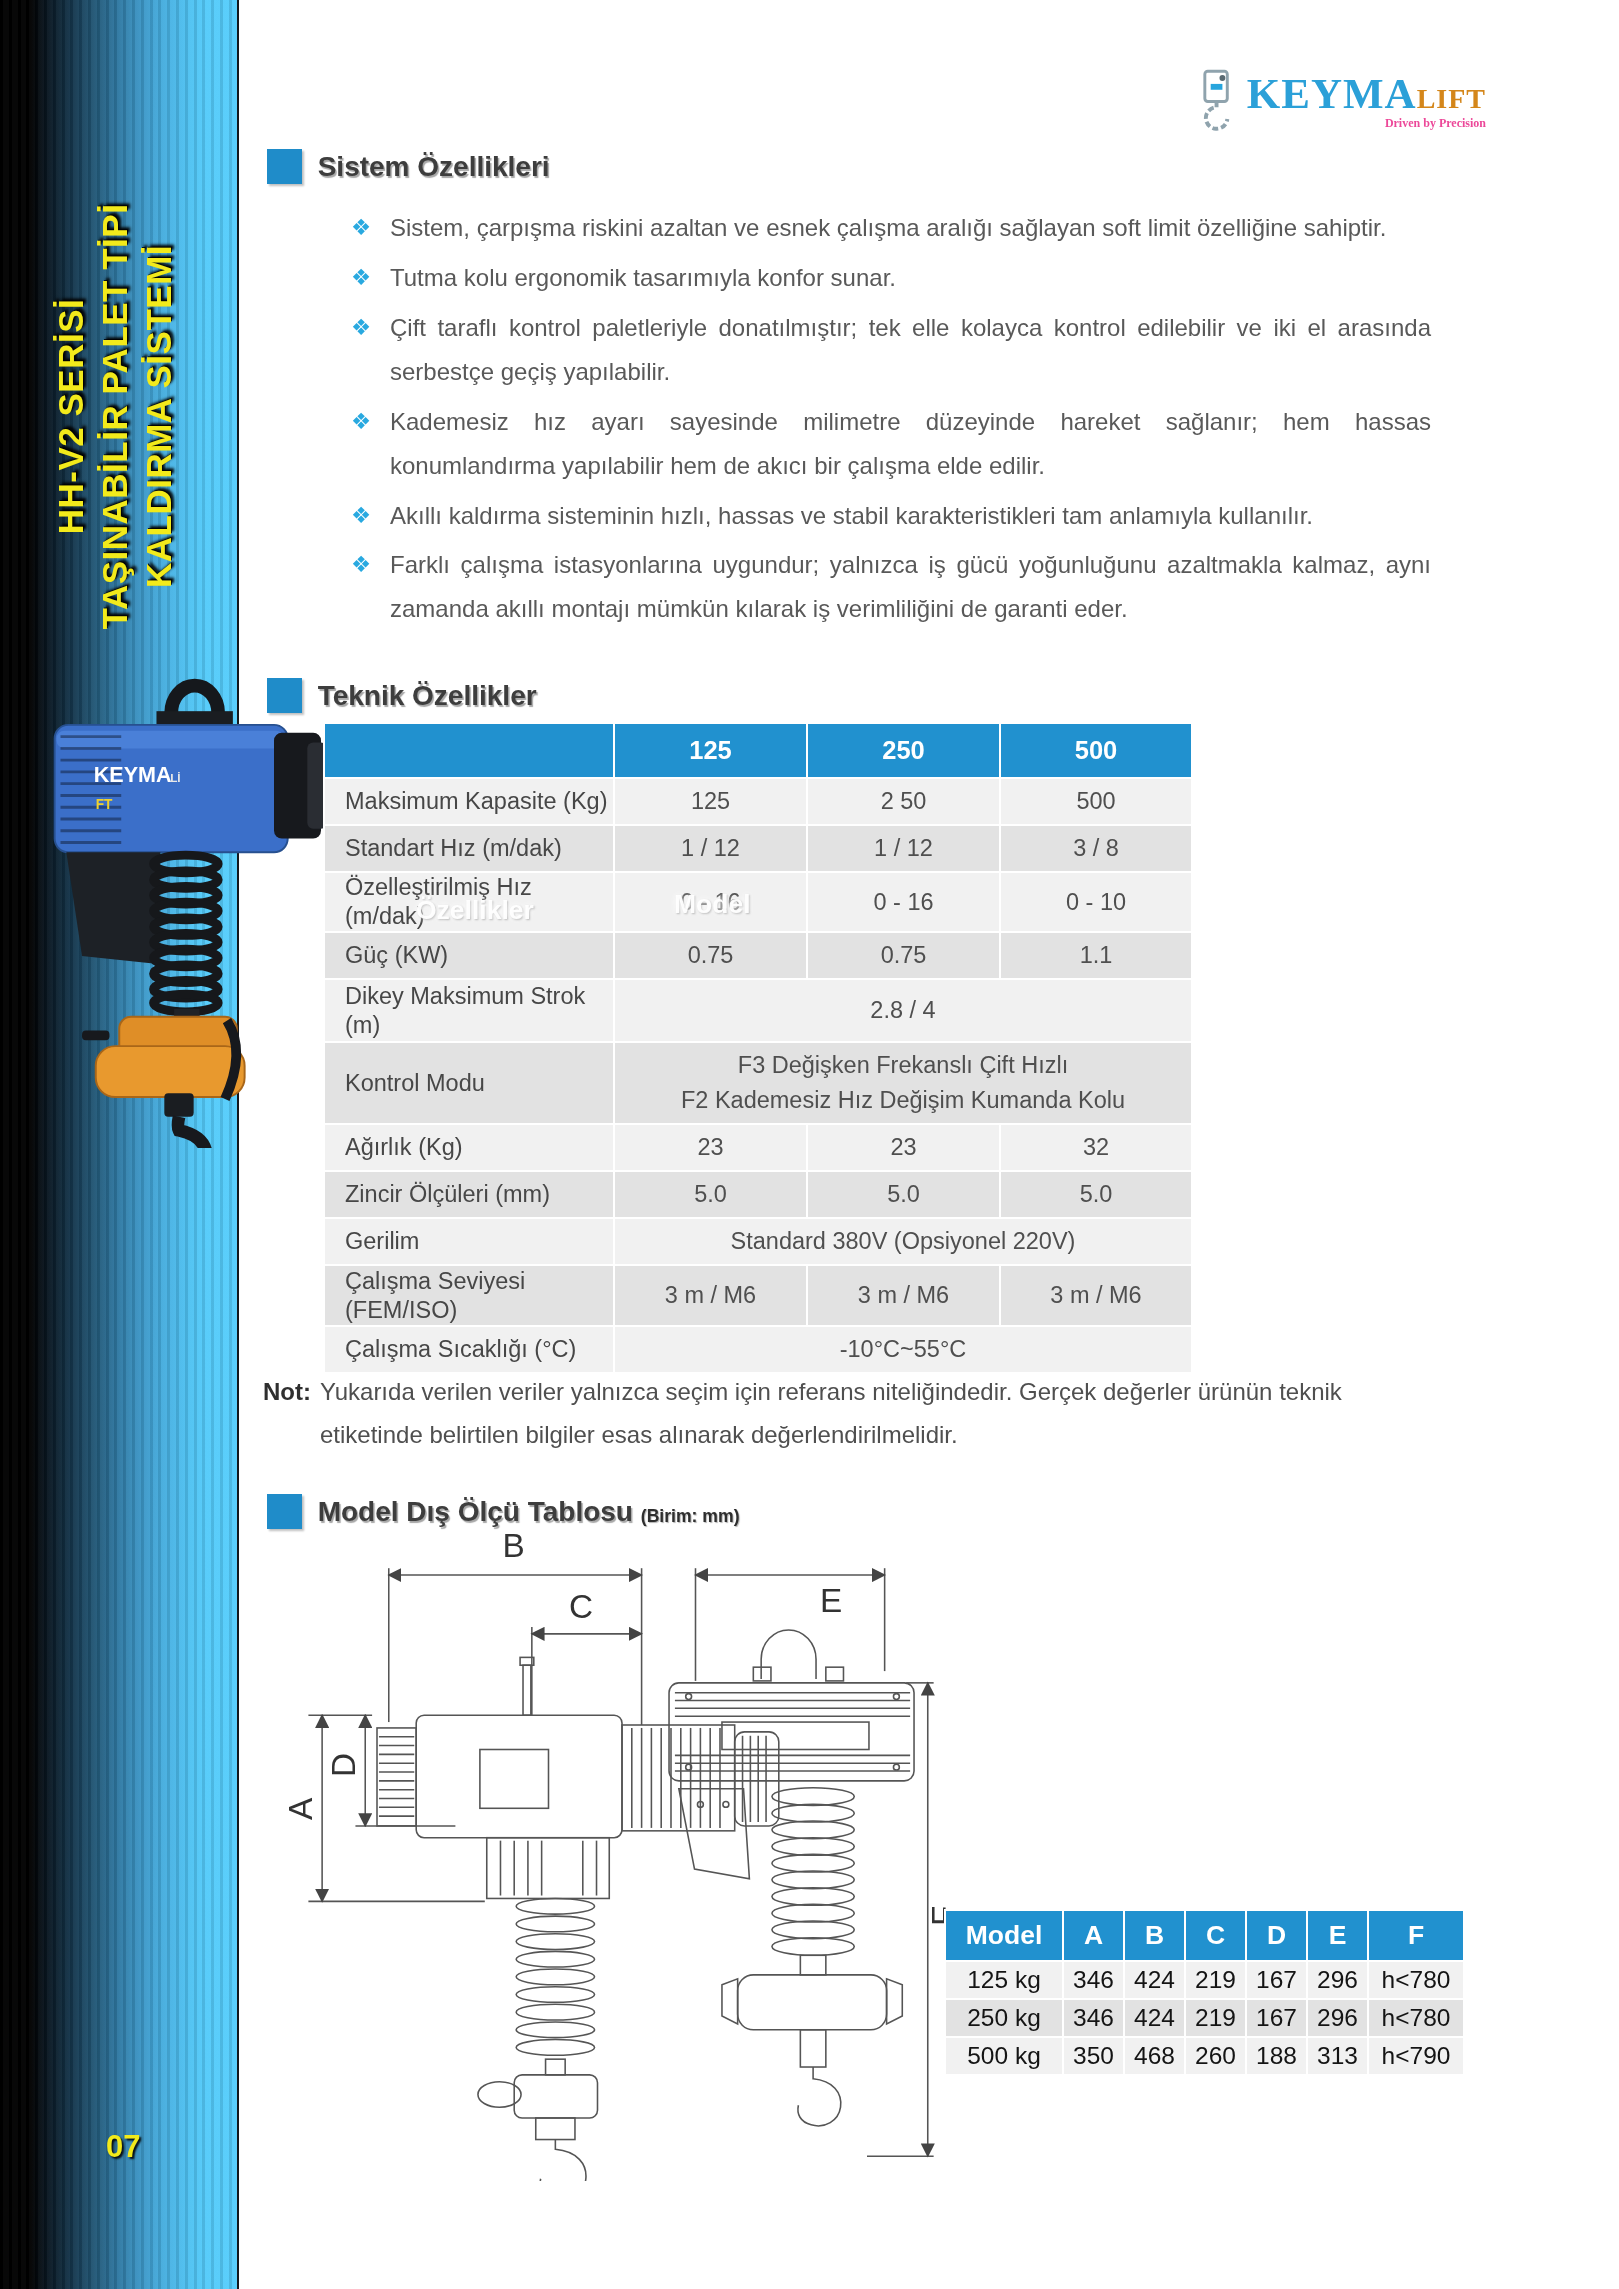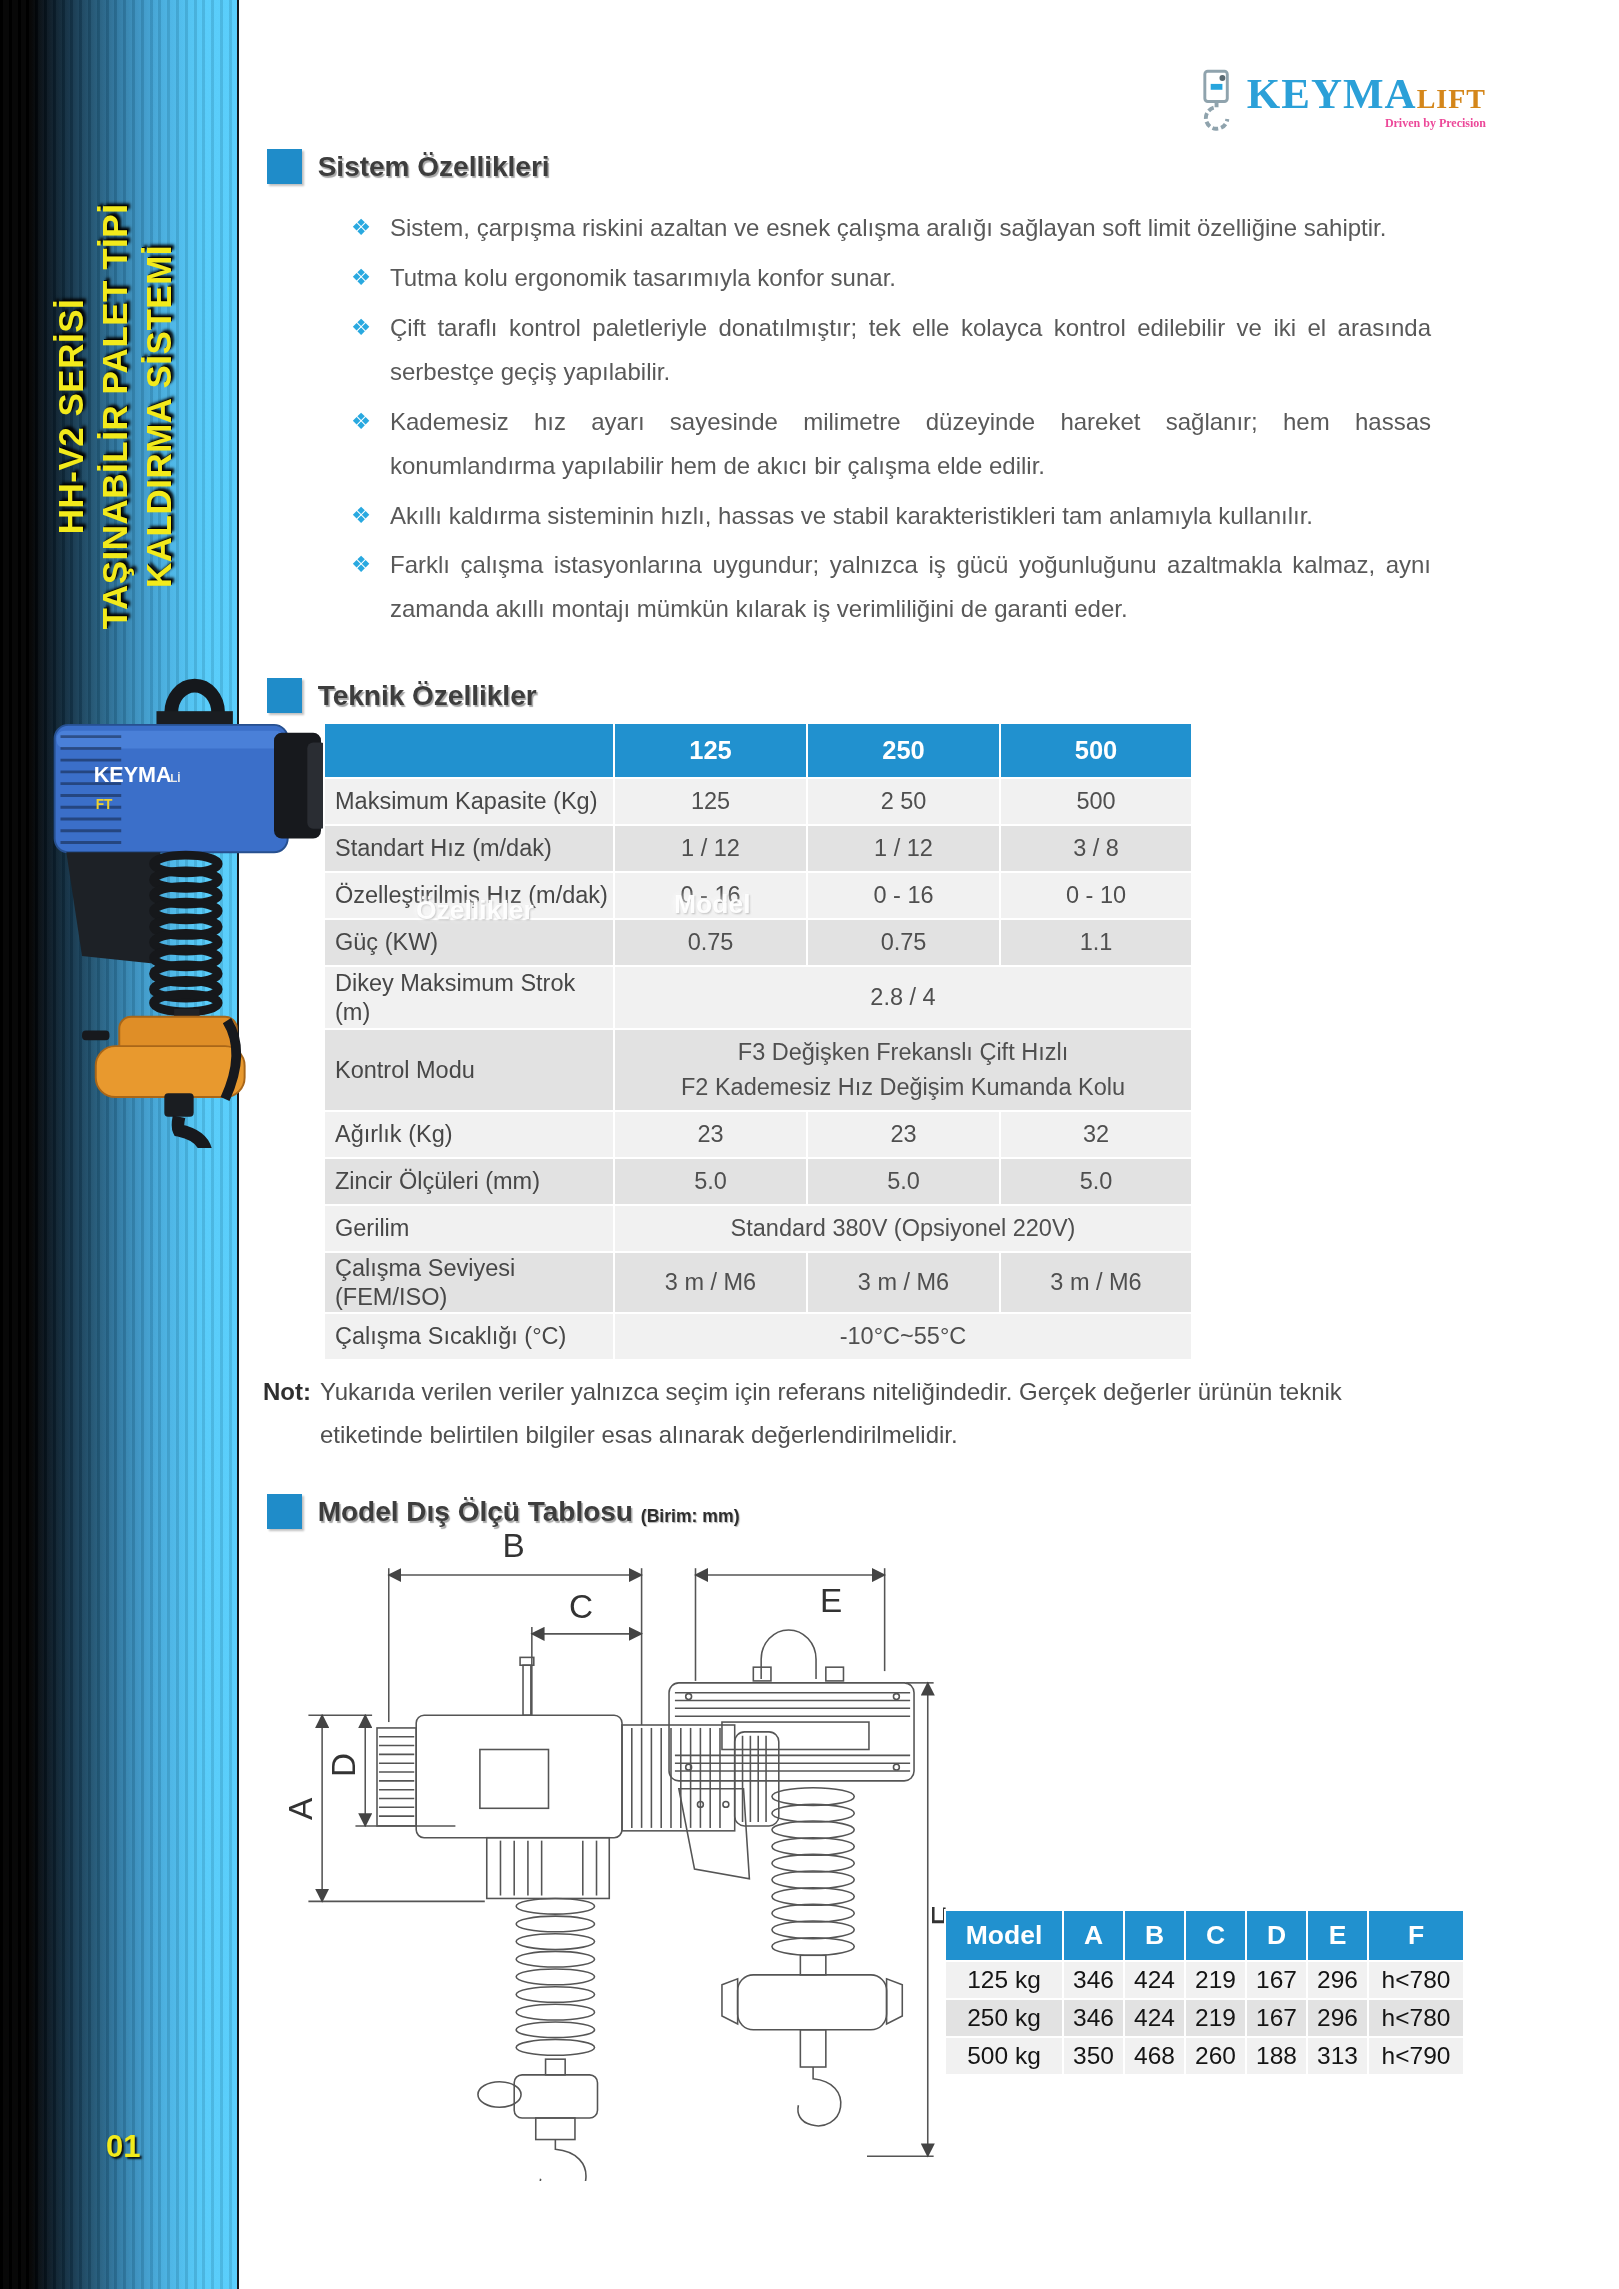--- a/index.html
+++ b/index.html
@@ -38,21 +38,21 @@
   .bullet{display:flex;margin-bottom:5.9px;color:#595959;font-size:24px;line-height:44px}
   .bullet .dia{color:#29a9e0;font-size:22.5px;width:39px;flex:0 0 39px;line-height:44px}
   .bullet .txt{text-align:justify;flex:1}
 
   
   .tech-wrap{position:absolute;left:323px;top:722px;width:868px}
   table{border-collapse:collapse;table-layout:fixed;width:100%}
   .tech-table td,.tech-table th{border:2px solid #ffffff;overflow:hidden}
   .tech-table th{background:#2191cf;color:#fff;font-size:25.5px;font-weight:bold;height:55px;text-align:center}
   .tech-table td{font-size:23.5px;color:#4f4f4f;text-align:center}
-  .tech-table td.lbl{text-align:left;padding-left:10px;color:#474747;line-height:29px}
+  .tech-table td.lbl{text-align:left;padding-left:20px;color:#474747;line-height:29px}
   .lt{background:#f1f1f1}
   .dk{background:#e2e2e2}
   .h48 td{height:47px}
   .h64 td{height:63px}
   .h84 td{height:82px;line-height:35px}
   .h62 td{height:61px}
   .wm{position:absolute;color:rgba(255,255,255,.95);font-weight:bold;font-size:26.5px;
       text-shadow:0 0 6.9px rgba(255,255,255,.9),1px 1px 2px rgba(90,90,90,.45);pointer-events:none}
   .wm1{left:93px;top:173px}
   .wm2{left:351px;top:167px}
@@ -78,21 +78,21 @@
 <body>
 
 <div class="page">
 
   <div class="sidebar">
     <div class="vertical-title">
       <div>HH-V2 SERİSİ</div>
       <div>TAŞINABİLİR PALET TİPİ</div>
       <div>KALDIRMA SİSTEMİ</div>
     </div>
-    <div class="page-number">01</div>
+    <div class="page-number">07</div>
   </div>
 
   <svg class="product" width="304" height="476" viewBox="0 0 310 486">
     <g>
       <path d="M147,42 a23,27 0 1 1 48,0" fill="none" stroke="#15181c" stroke-width="14"></path>
       <rect x="132" y="40" width="78" height="16" fill="#1a1d21"></rect>
     </g>
     <g>
       <rect x="28" y="54" width="238" height="130" rx="14" fill="#3b6fc9" stroke="#27508f" stroke-width="2"></rect>
       <rect x="30" y="60" width="232" height="18" rx="8" fill="#4a80d8"></rect>

